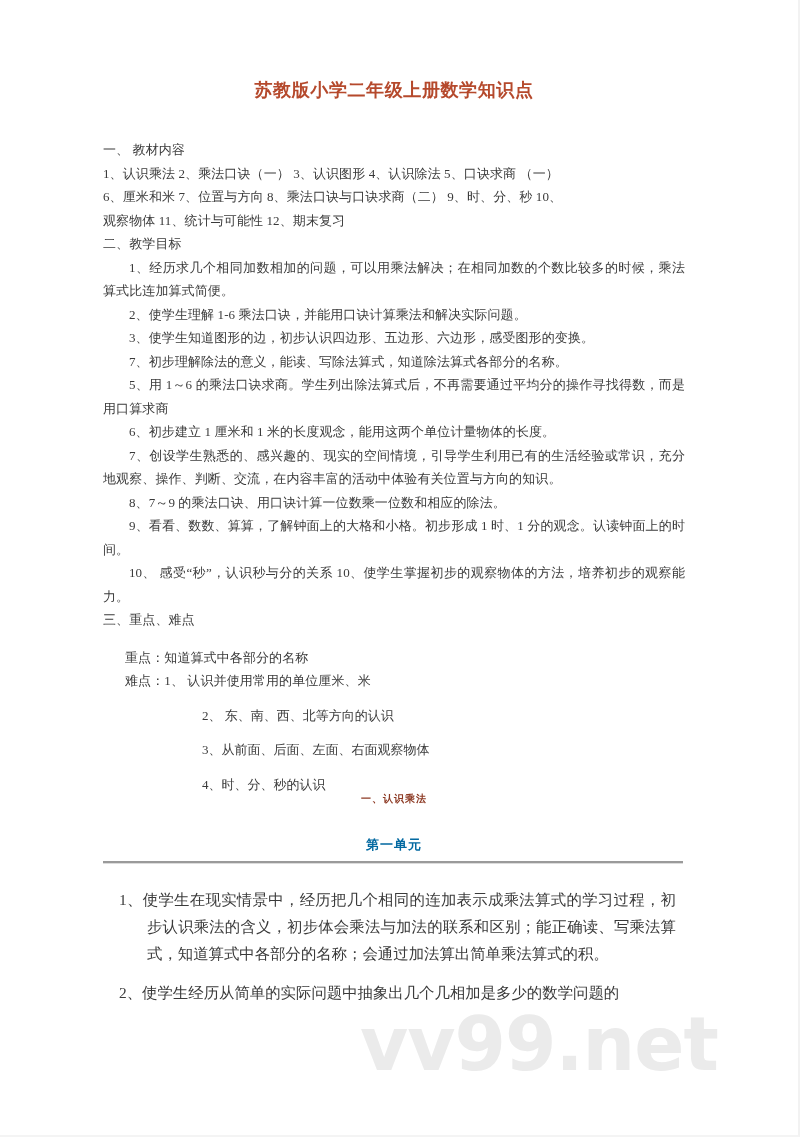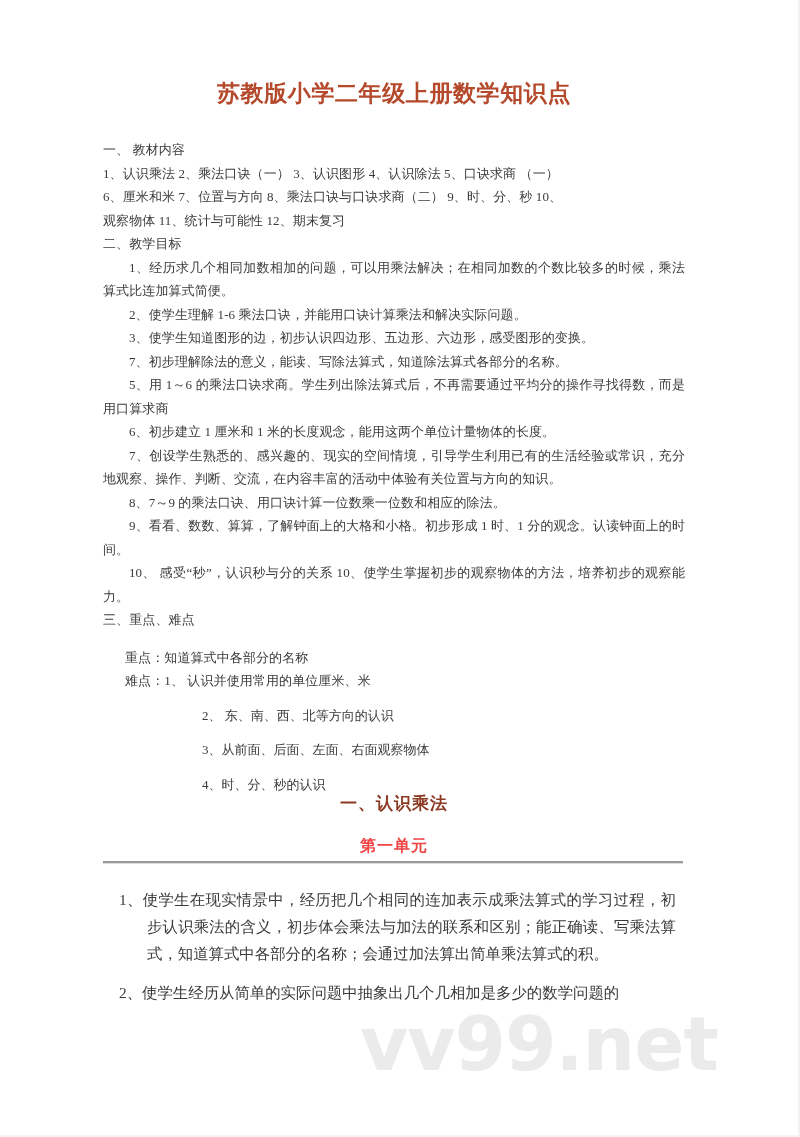--- a/index.html
+++ b/index.html
@@ -53,21 +53,21 @@
   }
 
   
   .doc-title {
     position: absolute;
     left: 0;
     top: 80px;
     width: 582px;
     text-align: center;
     color: #b5492c;
-    font-size: 23px;
+    font-size: 18px;
     font-weight: bold;
     letter-spacing: 0.6px;
     line-height: 1.2;
   }
 
   
   .body-block {
     position: absolute;
     left: 0;
     top: 138px;
@@ -94,32 +94,32 @@
   .spacer-md { height: 14px; }
 
   
   .section-head {
     position: absolute;
     left: 0;
     top: 792px;
     width: 582px;
     text-align: center;
     color: #8d3a24;
-    font-size: 17px;
+    font-size: 10px;
     font-weight: bold;
     letter-spacing: 1px;
   }
   .unit-head {
     position: absolute;
     left: 0;
     top: 836px;
     width: 582px;
     text-align: center;
-    color: #ef4444;
-    font-size: 16px;
+    color: #0369a1;
+    font-size: 13px;
     font-weight: bold;
     letter-spacing: 1px;
   }
   .rule {
     position: absolute;
     left: 0;
     top: 861px;
     width: 580px;
     height: 3px;
     border-top: 2px solid #9a9a9a;

